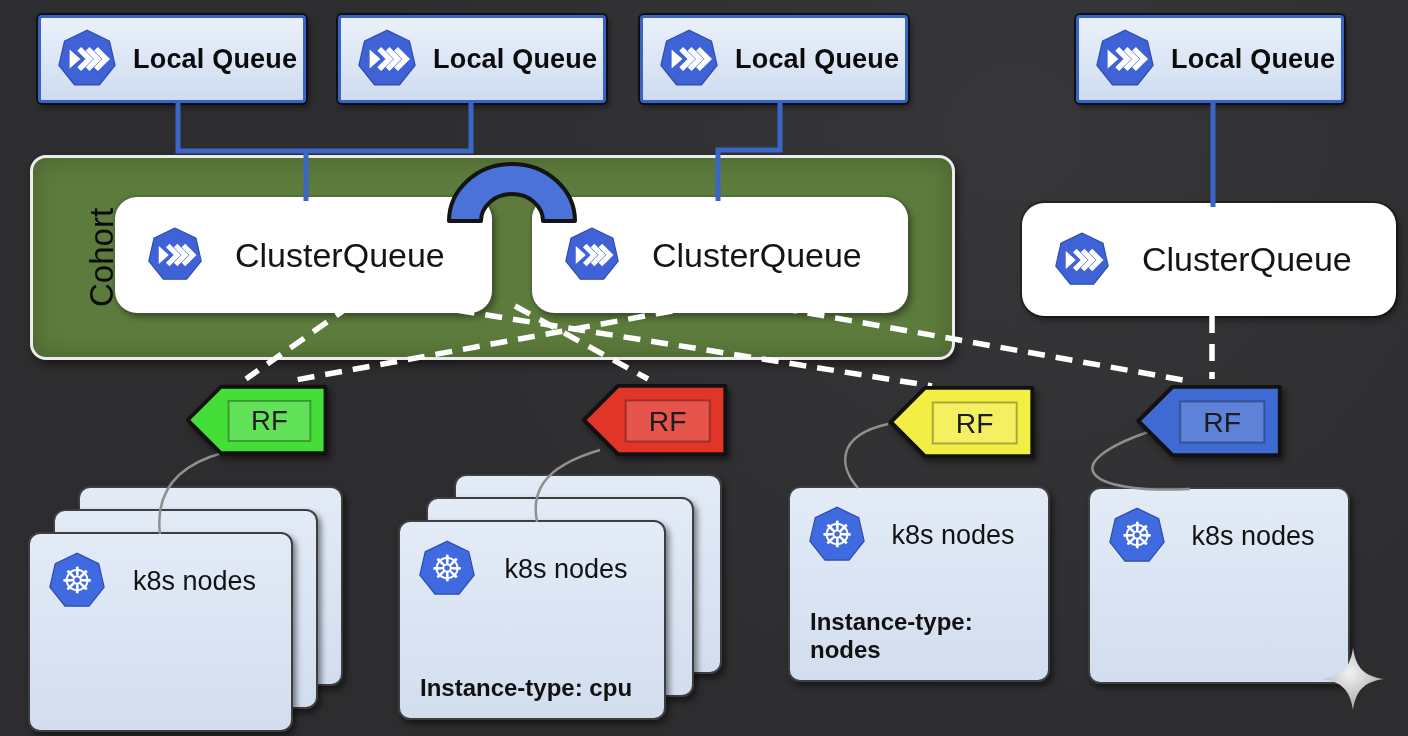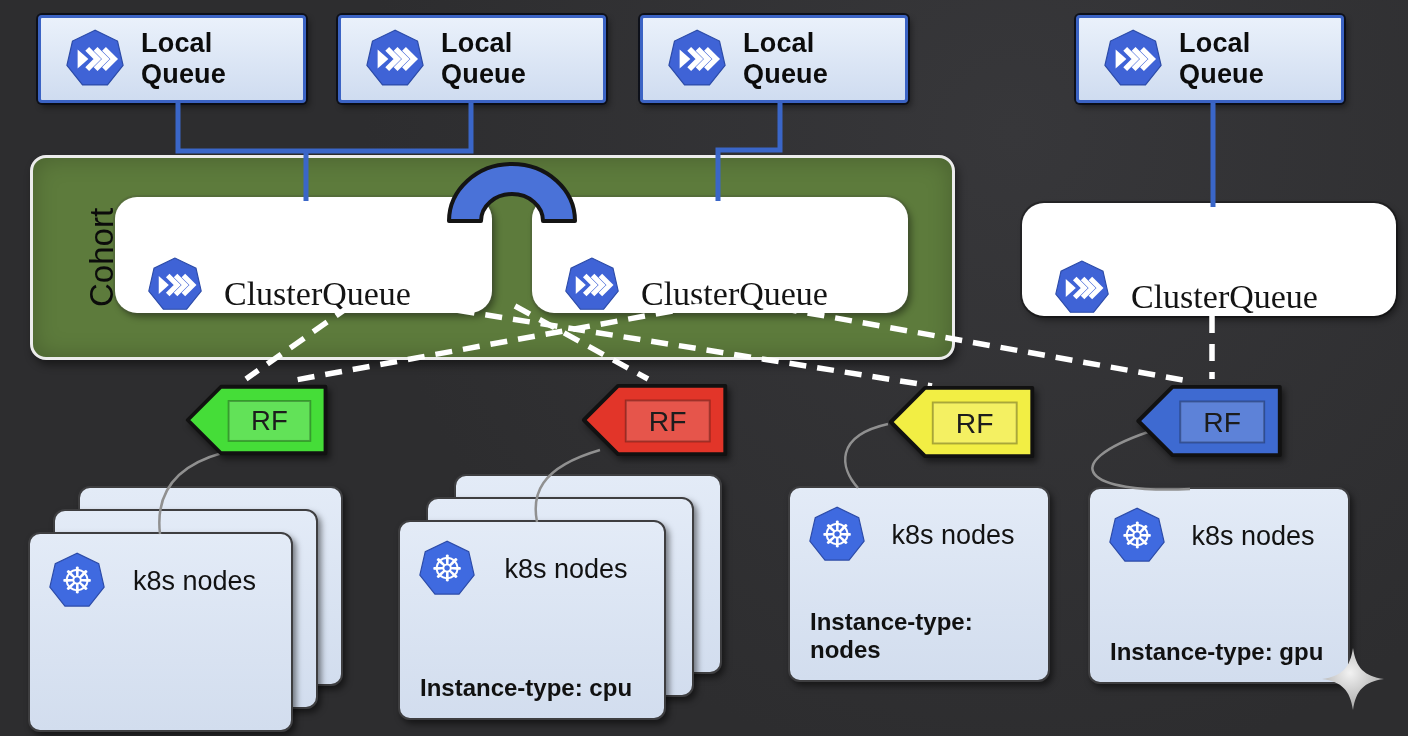--- a/index.html
+++ b/index.html
@@ -7,42 +7,42 @@
     position:relative;width:1408px;height:736px;overflow:hidden;
     background:radial-gradient(circle at 72% 18%, #37373a 0%, var(--background) 55%);
     font-family:"Liberation Sans", sans-serif;
   }
   
   .lq{
     position:absolute;height:88px;width:268px;box-sizing:border-box;
     background:linear-gradient(#eaf1fb,#cfdcf0);
     border:3px solid var(--queue-border);border-radius:4px;
     box-shadow:0 0 0 2px rgba(8,12,22,.85), 3px 4px 6px rgba(0,0,0,.45);
-    display:flex;align-items:center;gap:16px;padding-left:24px;
+    display:flex;align-items:center;gap:16px;padding-left:16px;
   }
   .lq-label{font-size:27px;font-weight:bold;color:#0c0c0c;letter-spacing:.2px;}
   .hepticon{flex:0 0 auto;display:block;}
   
   .cohort{
     position:absolute;left:30px;top:155px;width:925px;height:205px;box-sizing:border-box;
     background:var(--cohort-green);
     border:3px solid #ececec;border-radius:16px;
     box-shadow:inset 0 0 24px rgba(0,0,0,.22), 3px 5px 9px rgba(0,0,0,.45);
   }
   .cohort-label{
     position:absolute;left:38px;top:0;height:100%;width:62px;
     display:flex;align-items:center;justify-content:center;
     writing-mode:vertical-rl;transform:rotate(180deg);
     font-size:33px;color:#0b0b0b;
   }
   
   .cq{
     position:absolute;box-sizing:border-box;background:#fff;border-radius:22px;
     box-shadow:0 0 0 2px rgba(70,80,60,.25), 3px 4px 7px rgba(0,0,0,.4);
-    display:flex;align-items:flex-end;gap:21px;padding-left:32px;font-family:Liberation Serif, serif;
+    display:flex;align-items:center;gap:32px;padding-left:32px;
   }
   .cq-label{font-size:34px;font-weight:400;color:#141414;}
   
   .rf{position:absolute;filter:drop-shadow(3px 4px 3px rgba(0,0,0,.5));z-index:3;}
   .rf svg{display:block;}
   
   .nodegroup{position:absolute;z-index:1;}
   .card{
     position:absolute;box-sizing:border-box;border-radius:12px;
     background:linear-gradient(#e3ebf7,#d2ddee);
@@ -172,21 +172,20 @@
   </div>
 
   <div class="nodegroup" style="left:1088px;top:487px;width:262px;height:197px;">
     <div class="card front" style="left:0;top:0;width:262px;height:197px;">
       <div class="node-head">
         <svg class="hepticon" width="58" height="58" viewBox="0 0 100 100">
             <use href="#k8s-glyph"></use>
           </svg>
         <span class="node-title">k8s nodes</span>
       </div>
-      <div class="instance-label">Instance-type: gpu</div>
     </div>
   </div>
 
   <svg id="overlay" width="1408" height="736" viewBox="0 0 1408 736">
 
     <g stroke="#3a66c8" stroke-width="5" fill="none">
       <path d="M178 103 L178 151 L471 151 L471 103"></path>
       <path d="M306 151 L306 201"></path>
       <path d="M780 103 L780 150 L718 150 L718 201"></path>
       <path d="M1213 103 L1213 207"></path>

